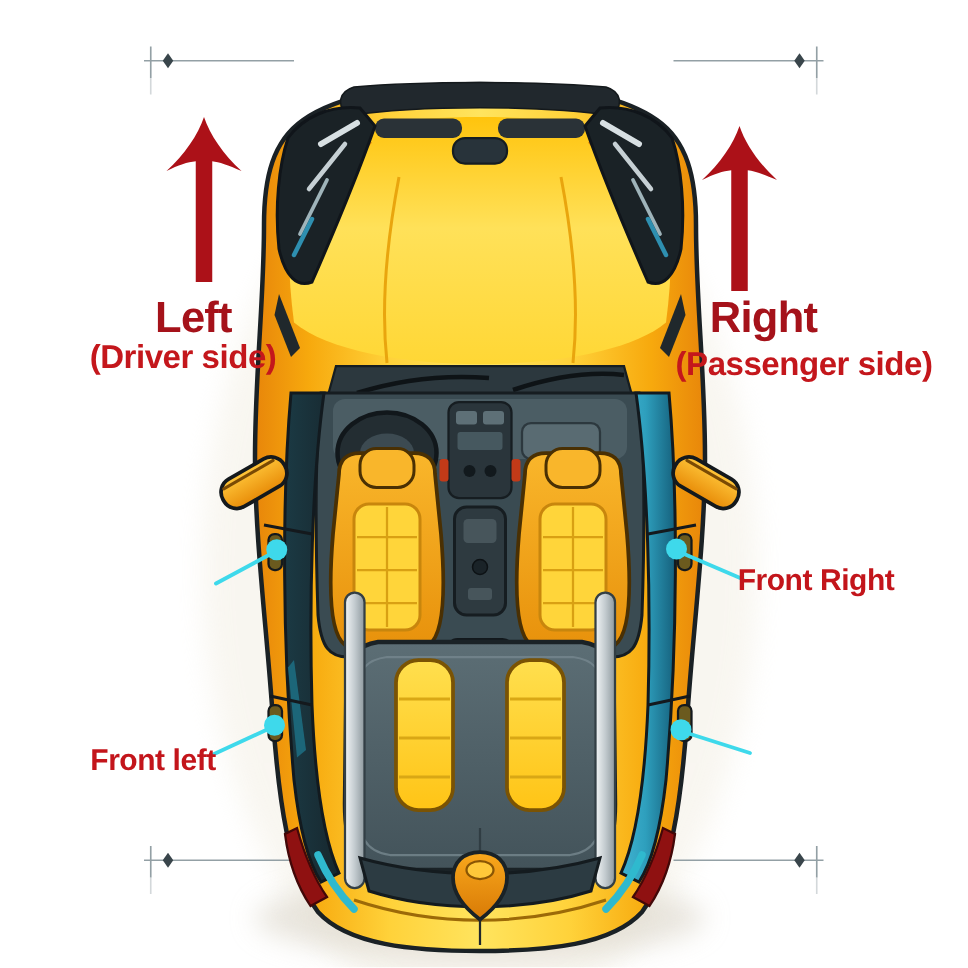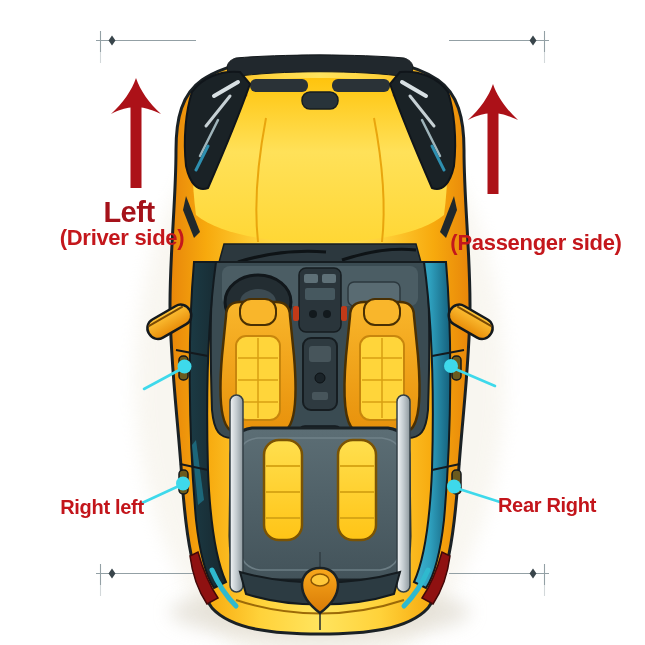--- a/index.html
+++ b/index.html
@@ -279,17 +279,18 @@
     </g>
     <g>
       <line class="callout-line" x1="500" y1="502" x2="456" y2="488"></line>
       <circle class="callout-dot" cx="454" cy="486.5" r="7"></circle>
     </g>
   </svg>
 
   <div class="txt heading" style="left:56px;top:197px;width:146px;">Left</div>
   <div class="txt subheading" style="left:30px;top:226px;width:184px;">(Driver side)</div>
 
+  <div class="txt heading" style="left:442px;top:197px;width:134px;">Right</div>
   <div class="txt subheading" style="left:444px;top:231px;width:184px;">(Passenger side)</div>
 
-  <div class="txt door-label" style="left:32px;top:497px;width:140px;">Right left</div>
-  <div class="txt door-label" style="left:477px;top:495px;width:140px;">Rear Right</div>
+  <div class="txt door-label" style="left:32px;top:497px;width:140px;">Front left</div>
+  <div class="txt door-label" style="left:474px;top:377px;width:140px;">Front Right</div>
 </div>
 
 </body></html>

